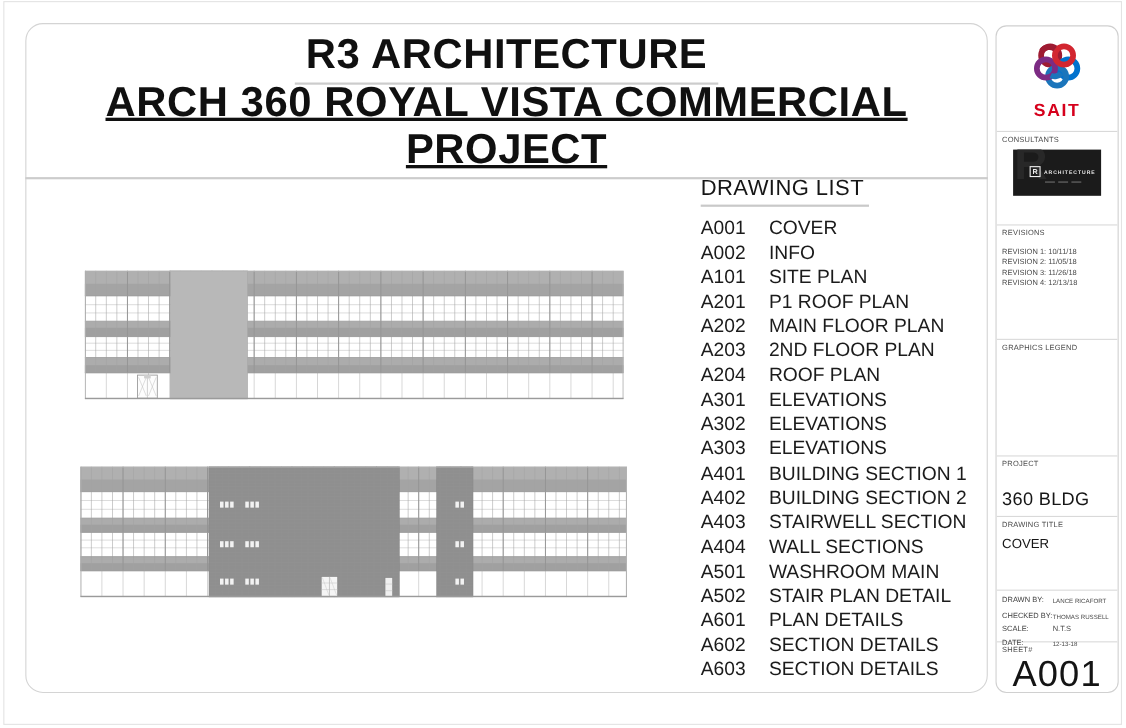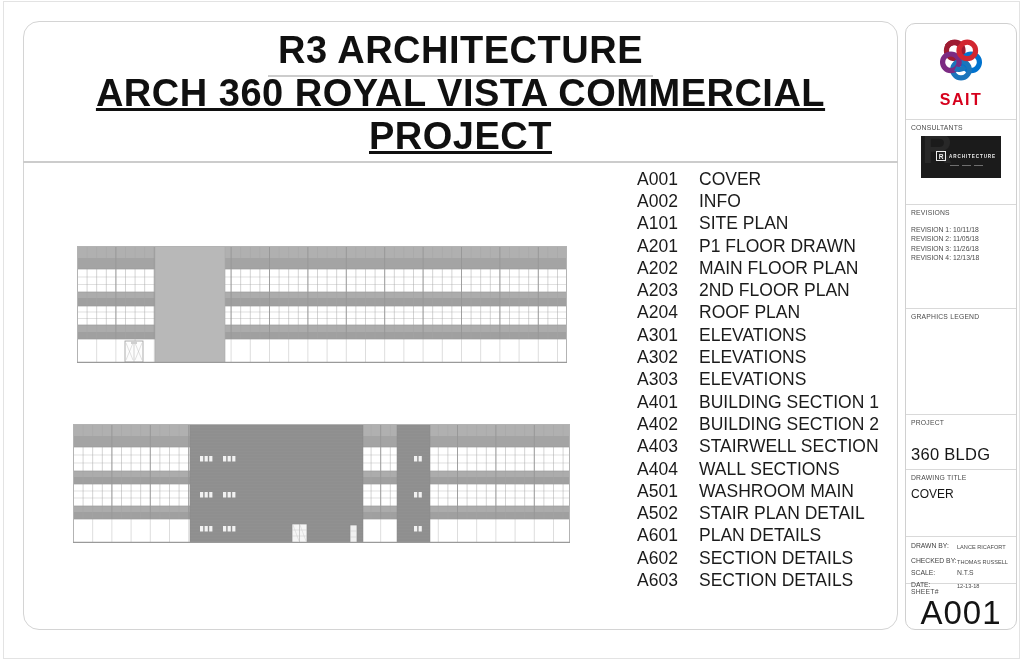--- a/index.html
+++ b/index.html
@@ -219,40 +219,43 @@
       <line x1="227" y1="101" x2="233" y2="117" stroke="#c6c6c6" stroke-width="0.4"></line>
       <rect x="277" y="101" width="7" height="17.5" fill="#f0f0f0" stroke="#8a8a8a" stroke-width="0.7"></rect>
       <line x1="277" y1="107" x2="284" y2="107" stroke="#bbbbbb" stroke-width="0.4"></line>
       <line x1="277" y1="113" x2="284" y2="113" stroke="#bbbbbb" stroke-width="0.4"></line>
     </g>
     <rect x="0.5" y="0.5" width="496" height="118" fill="none" stroke="#b3b3b3" stroke-width="1"></rect>
     <line x1="0" y1="118.4" x2="497" y2="118.4" stroke="#9a9a9a" stroke-width="1.4"></line>
   </svg>
 
   <div class="drawing-list">
+    <div>
+      <span class="dl-header">DRAWING LIST</span>
+    </div>
     <div class="dl-rows">
 
         <div class="dl-row">
           <span class="dl-no">A001</span>
           <span class="dl-name">COVER</span>
         </div>
 
         <div class="dl-row">
           <span class="dl-no">A002</span>
           <span class="dl-name">INFO</span>
         </div>
 
         <div class="dl-row">
           <span class="dl-no">A101</span>
           <span class="dl-name">SITE PLAN</span>
         </div>
 
         <div class="dl-row">
           <span class="dl-no">A201</span>
-          <span class="dl-name">P1 FLOOR DRAWN</span>
+          <span class="dl-name">P1 ROOF PLAN</span>
         </div>
 
         <div class="dl-row">
           <span class="dl-no">A202</span>
           <span class="dl-name">MAIN FLOOR PLAN</span>
         </div>
 
         <div class="dl-row">
           <span class="dl-no">A203</span>
           <span class="dl-name">2ND FLOOR PLAN</span>

